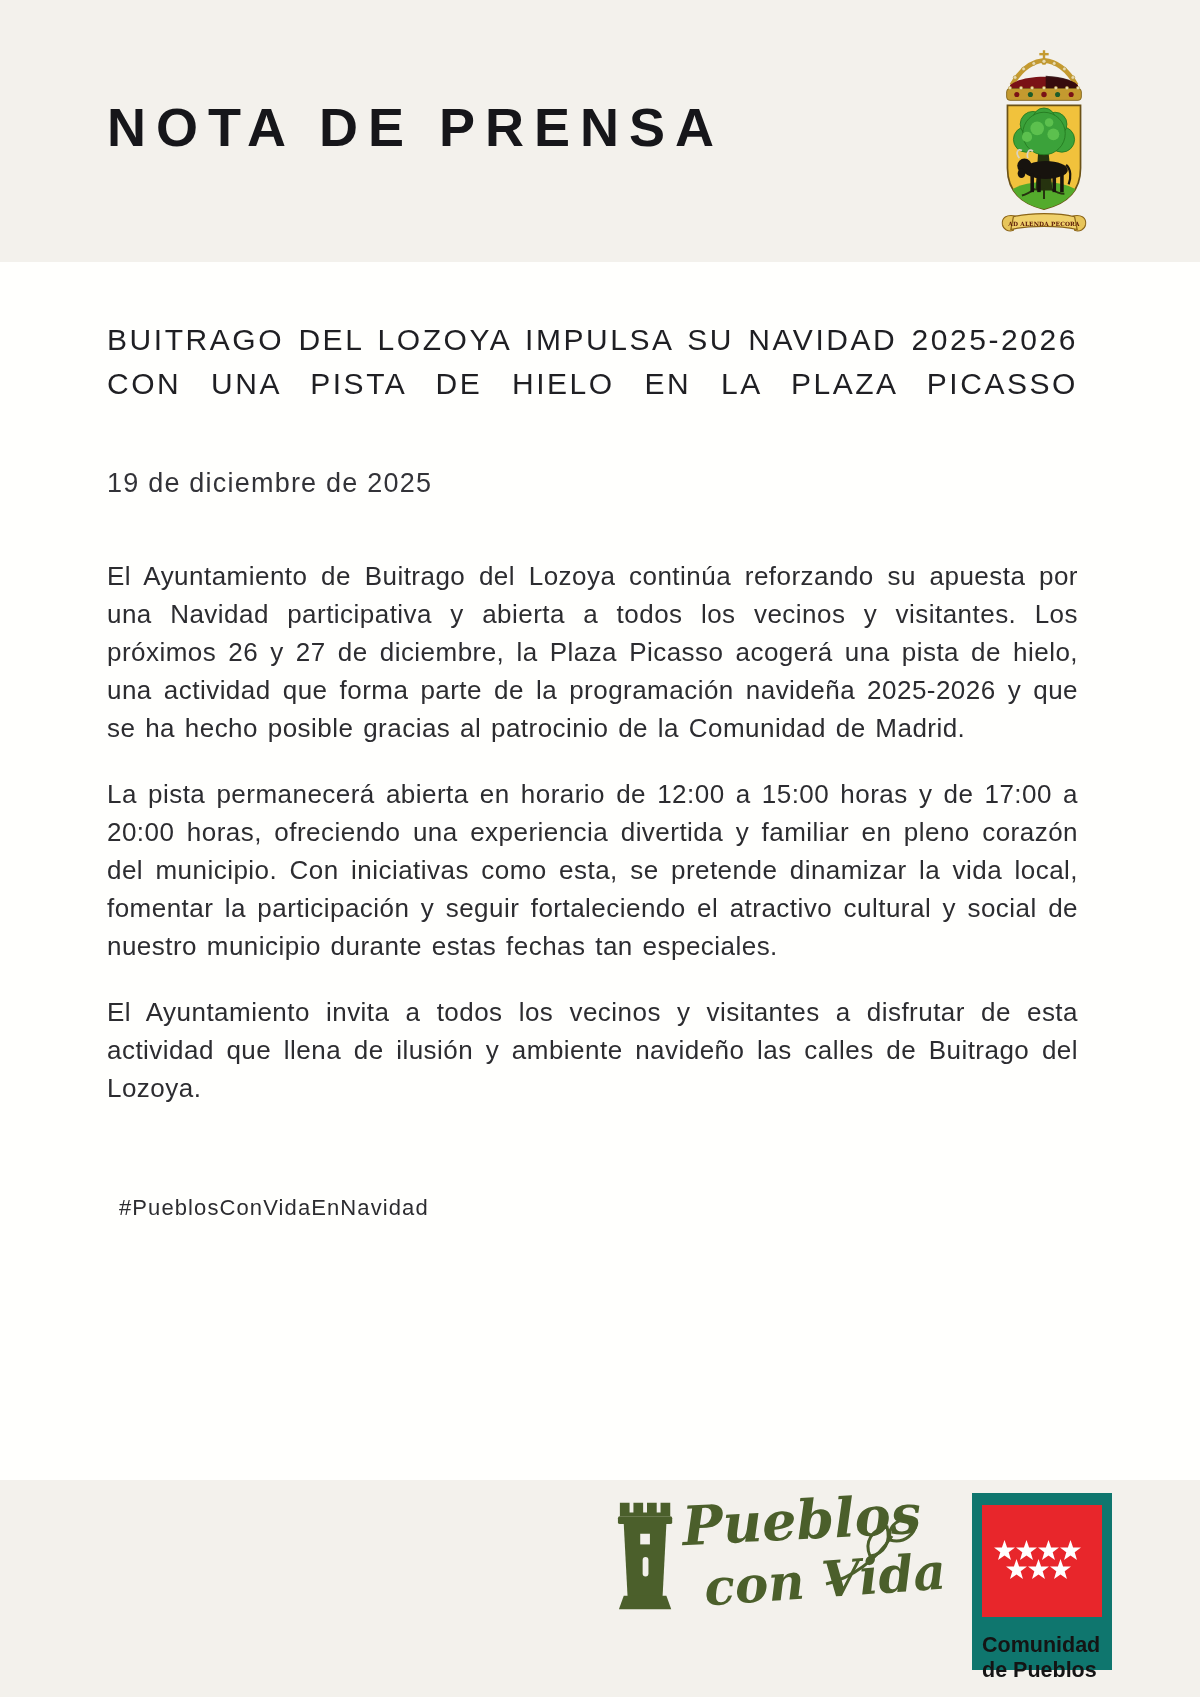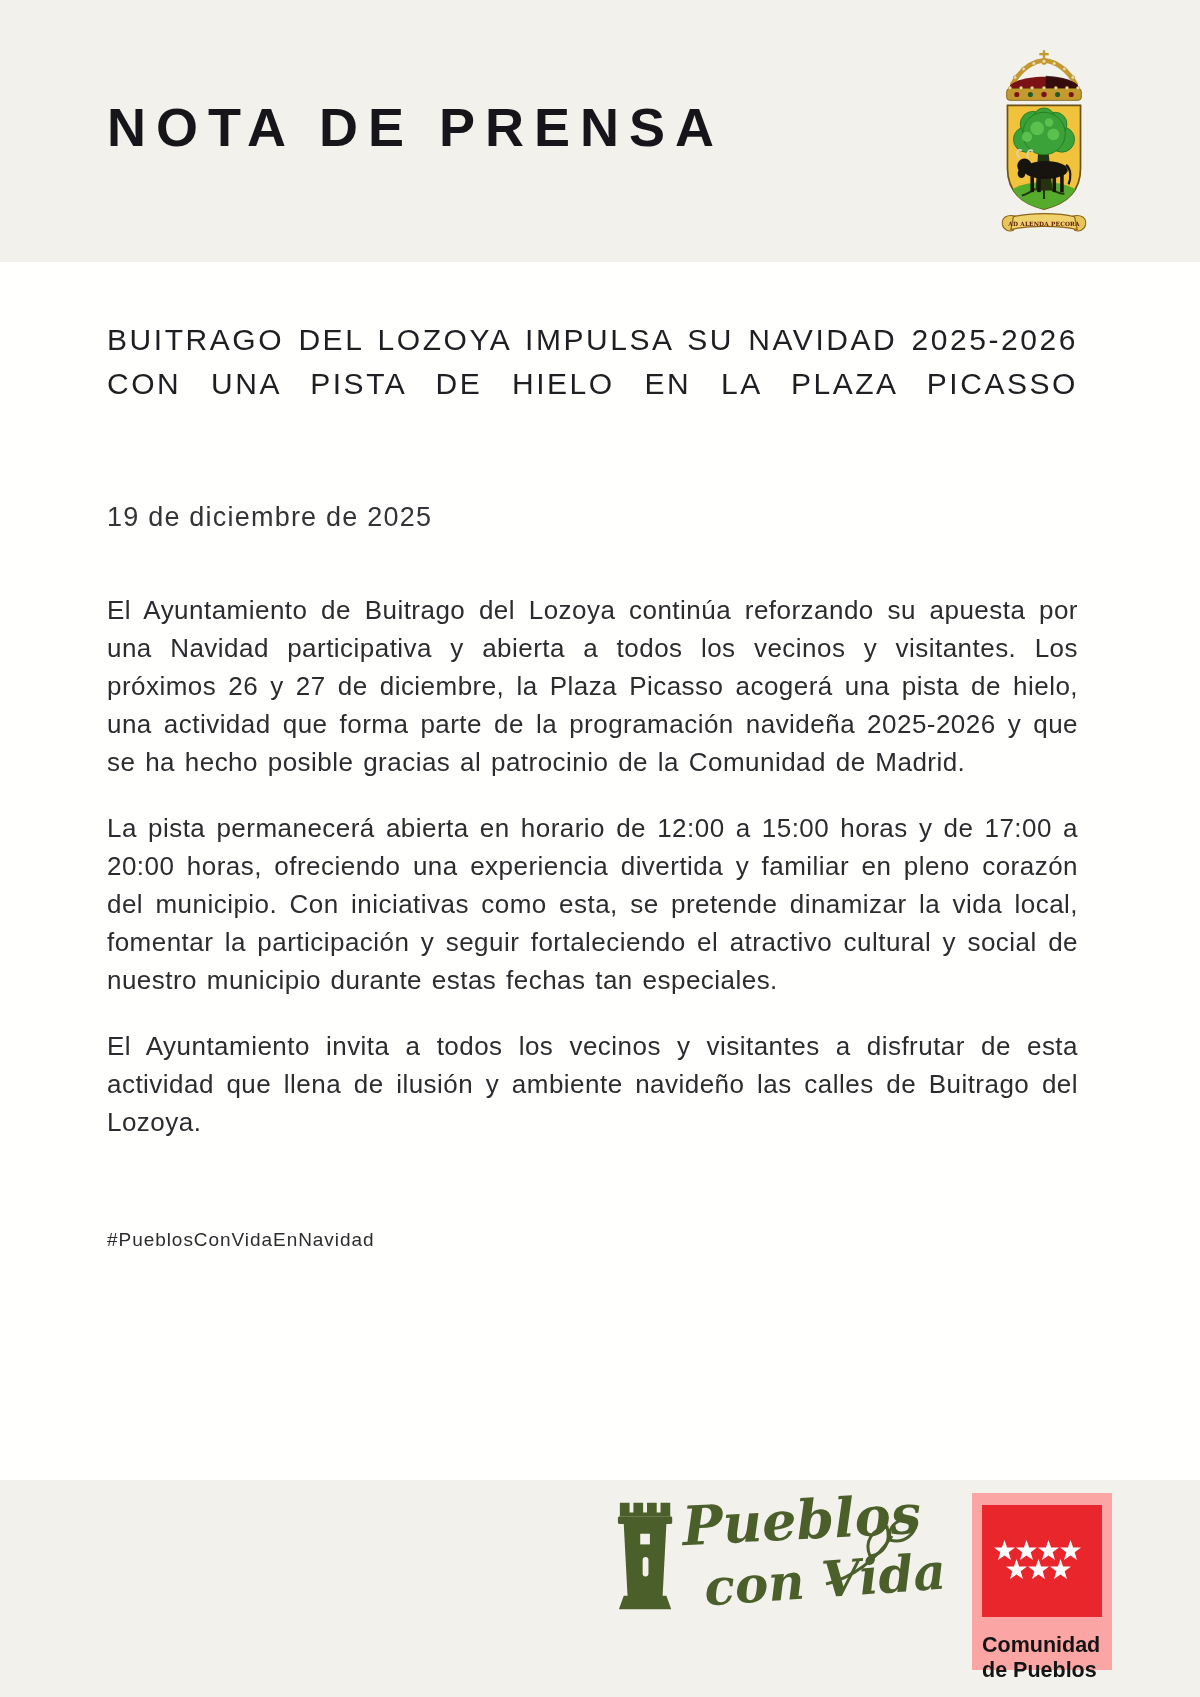--- a/index.html
+++ b/index.html
@@ -19,53 +19,53 @@
   }
   .escudo{position:absolute; left:993px; top:46px; width:102px; height:192px;}
 
   .content{position:absolute; top:262px; left:107px; width:971px;}
   .headline{
     margin:56px 0 0 0; font-size:30px; font-weight:400; line-height:44px;
     letter-spacing:.085em; color:#1f1f23;
     text-align:justify; text-align-last:justify;
   }
   .date-line{
-    margin:96px 0 0 0; font-size:27px; font-weight:300;
+    margin:62px 0 0 0; font-size:27px; font-weight:300;
     letter-spacing:.045em; color:#333338;
   }
   .body-par{
     margin:0; font-size:26px; font-weight:300; line-height:38px;
     letter-spacing:.018em; word-spacing:.08em; color:#2c2c30;
     text-align:justify;
   }
   .par-1{margin-top:58px;}
   .par-2,.par-3{margin-top:28px;}
   .hashtag{
-    margin:88px 0 0 0; font-size:19px; font-weight:300;
+    margin:88px 0 0 12px; font-size:22px; font-weight:300;
     letter-spacing:.05em; color:#2c2c30;
   }
 
   
   .pueblos{position:absolute; left:616px; top:14px; width:300px; height:150px;}
   .pueblos .tower{position:absolute; left:0; top:6px;}
   .pueblos .script1{
     position:absolute; left:66px; top:-6px;
     font-family:"DejaVu Serif", serif; font-style:italic; font-weight:700;
     font-size:54px; color:#4b5f2b; transform:rotate(-3deg); white-space:nowrap;
   }
   .pueblos .script2{
     position:absolute; left:88px; top:56px;
     font-family:"DejaVu Serif", serif; font-style:italic; font-weight:700;
     font-size:50px; color:#4b5f2b; transform:rotate(-4deg); white-space:nowrap;
   }
   .pueblos .leaf{position:absolute; left:204px; top:22px;}
 
   .madrid-card{
     position:absolute; left:972px; top:13px; width:140px; height:177px;
-    background:#fca5a5;
+    background:#0f766e;
   }
   .madrid-flag{position:absolute; left:10px; top:12px;}
   .madrid-text{
     position:absolute; left:10px; top:140px; width:124px;
     font-size:21.5px; font-weight:700; line-height:25px; color:#141414;
     letter-spacing:0;
   }
 </style>
 </head>
 <body>

